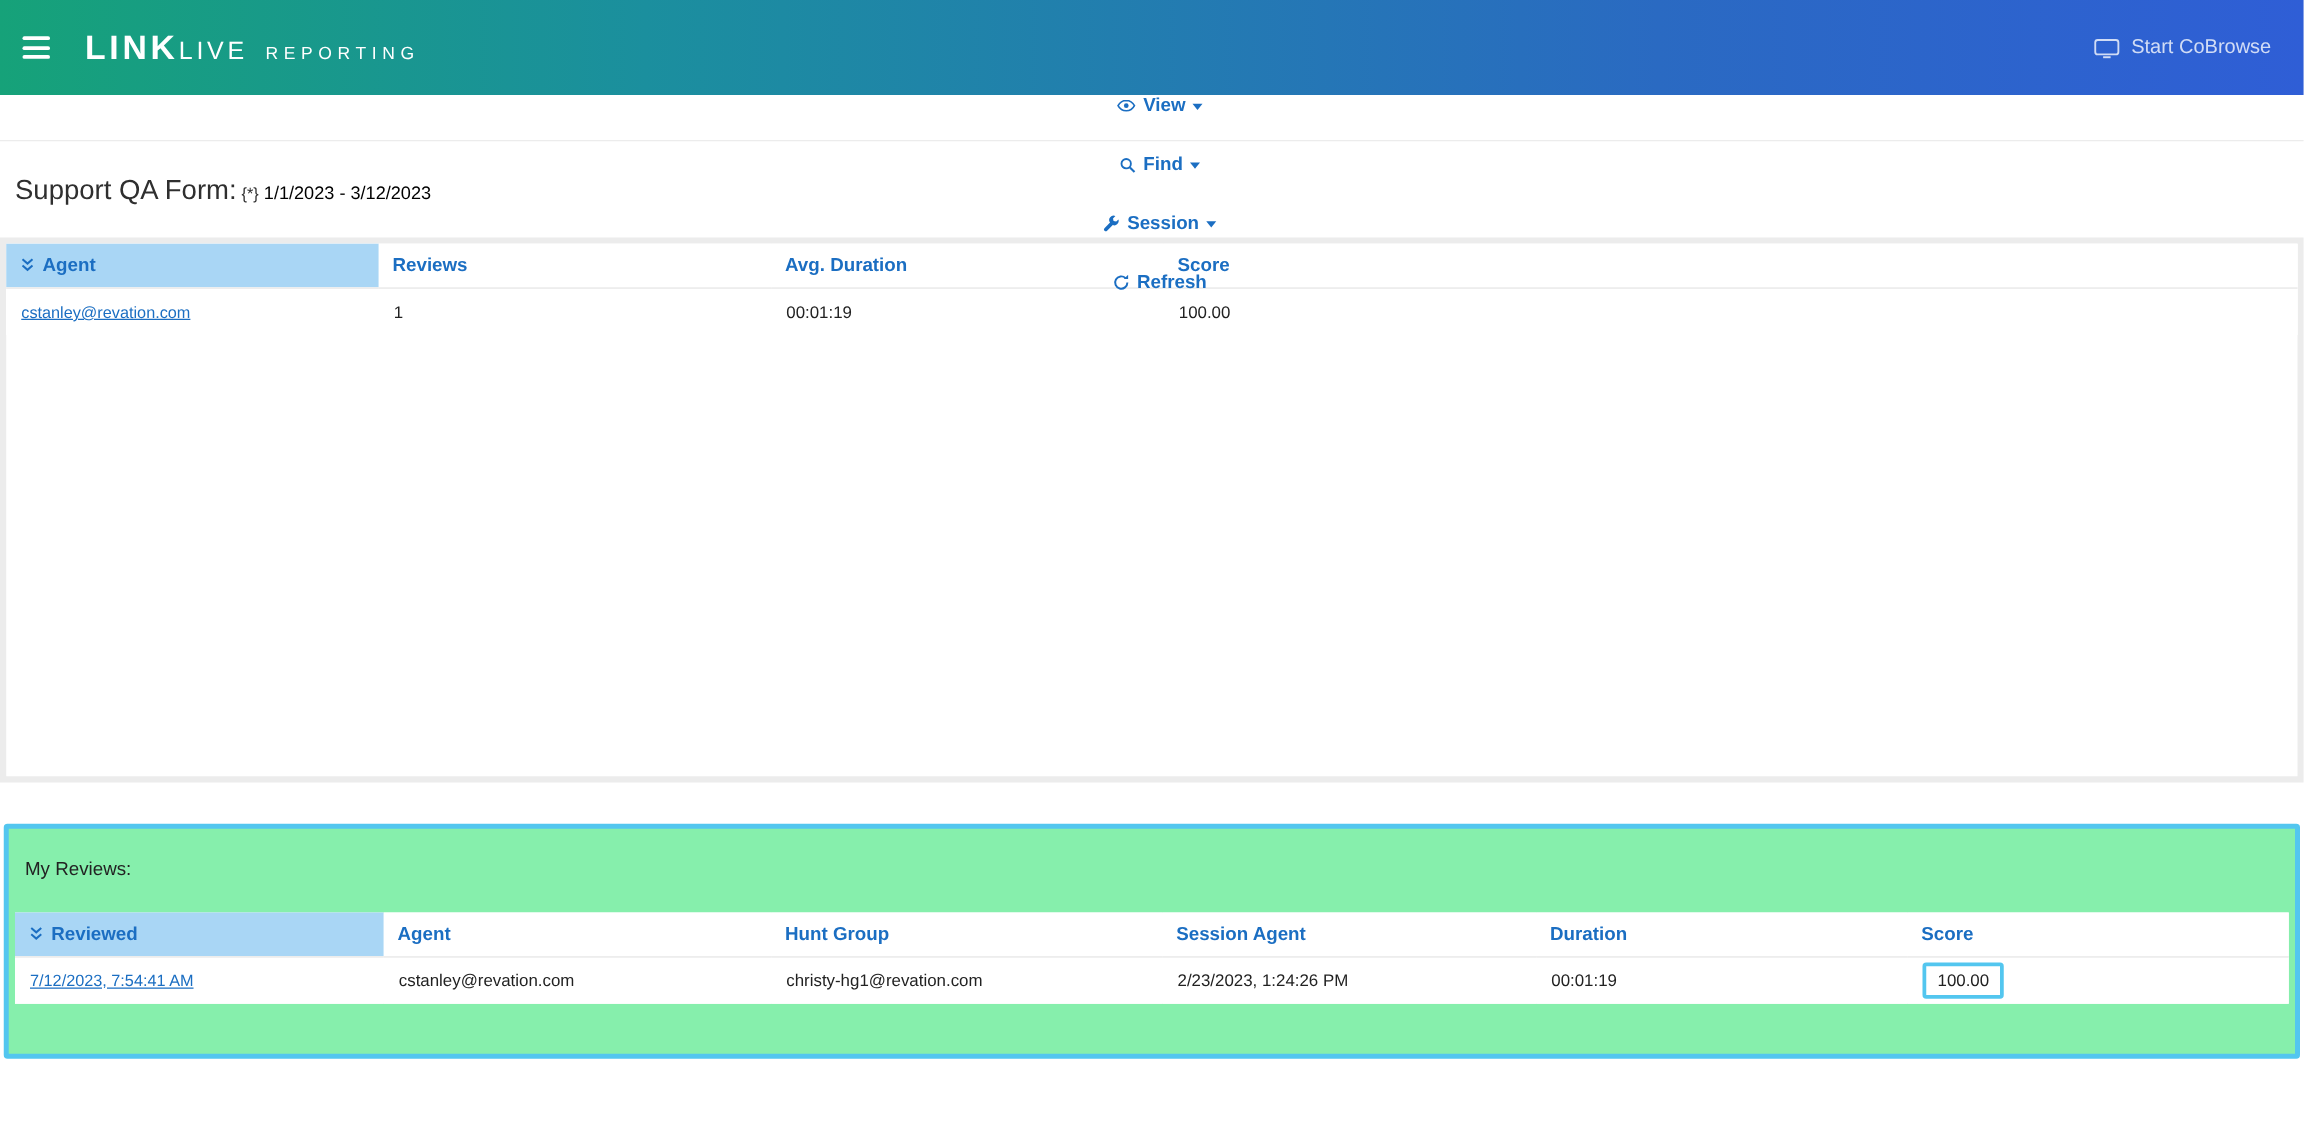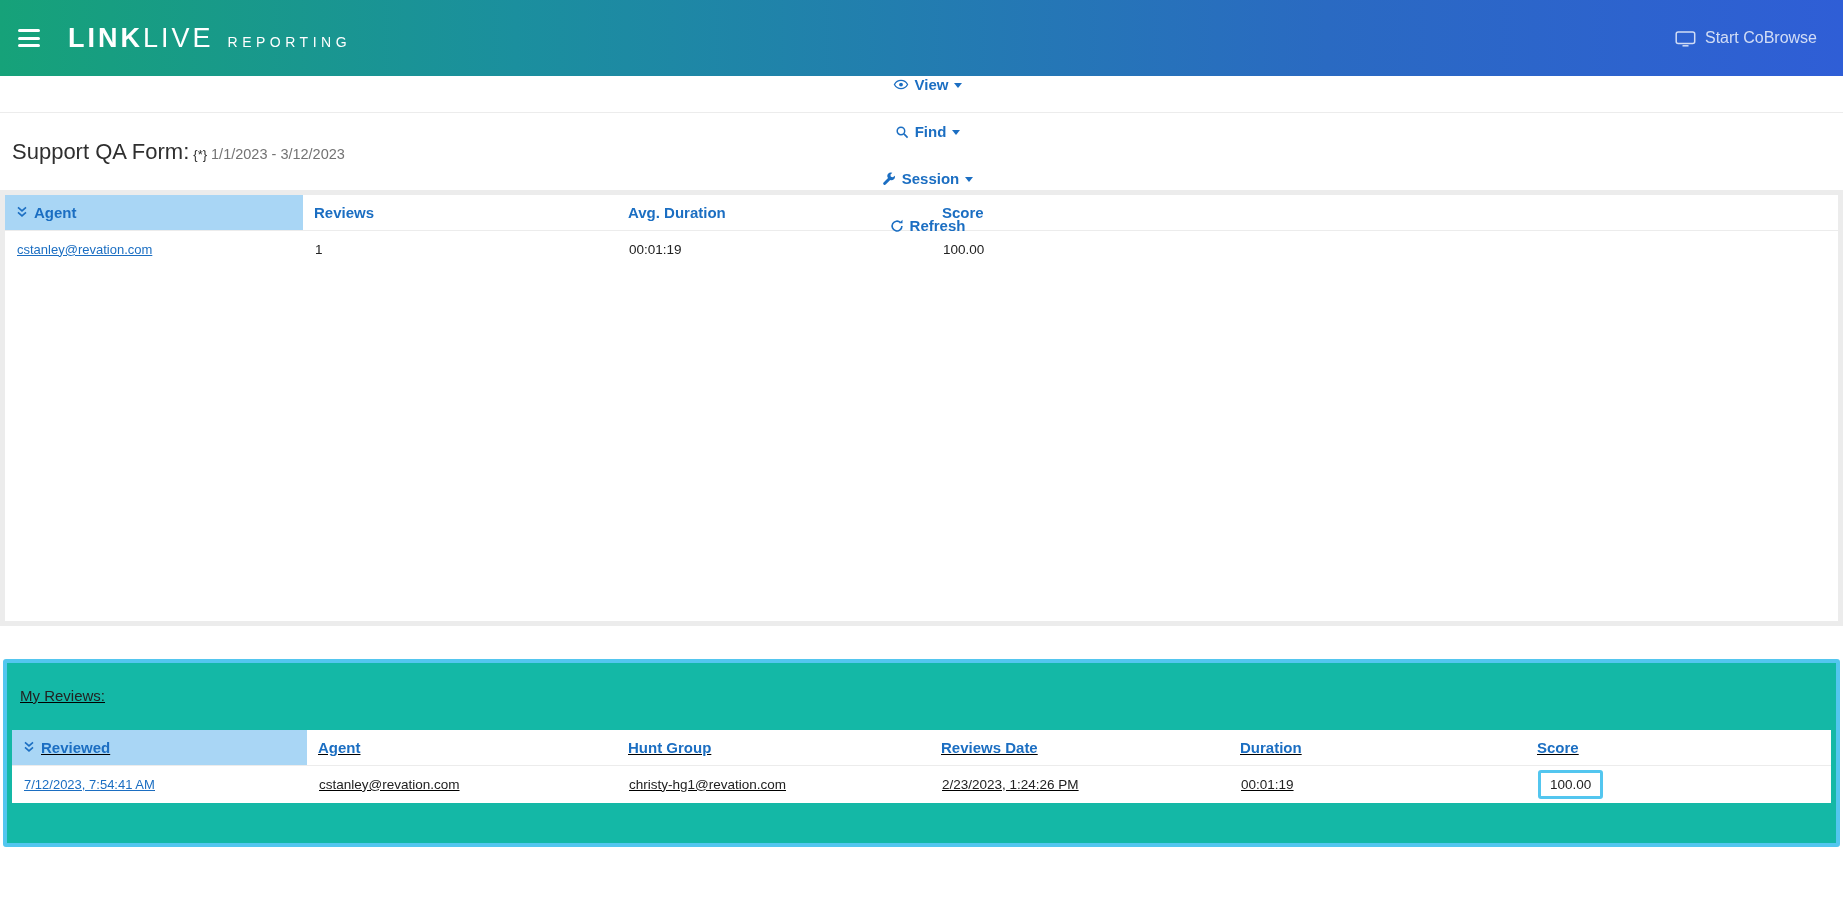--- a/index.html
+++ b/index.html
@@ -11,59 +11,59 @@
     height: 76px; display: flex; justify-content: space-between;
     background: linear-gradient(90deg, #16a279 0%, #1b8f9e 28%, #2a6ac2 72%, #2f5ed6 100%);
     padding: 0 26px 0 18px; color: #fff;
   }
   .topbar .left { display: flex; align-items: center; gap: 24px; }
   .hamburger { background: transparent; border: none; cursor: pointer; width: 26px; height: 22px;
     display: flex; flex-direction: column; justify-content: space-between; padding: 2px 0; }
   .hamburger .bar { display: block; width: 22px; height: 3px; background: #fff; border-radius: 2px; }
   .brand { display: flex; align-items: baseline; color: #fff; }
   .brand-link { font-size: 27px; font-weight: 700; letter-spacing: 3px; }
-  .brand-live { font-size: 27px; font-weight: 300; letter-spacing: 3px; }
+  .brand-live { font-size: 20px; font-weight: 300; letter-spacing: 3px; }
   .brand-sub  { font-size: 14px; font-weight: 300; letter-spacing: 4.5px; margin-left: 14px; }
   .cobrowse { background: transparent; border: none; color: rgba(255,255,255,0.78);
     font-size: 16px; display: flex; align-items: center; gap: 9px; cursor: pointer;
     font-family: "Liberation Sans", sans-serif; }
 
   
   .toolbar { height: 37px; background: #fff; border-bottom: 1px solid #ececec;
     display: flex; align-items: center; padding-left: 12px; gap: 30px; flex-direction: column; }
   .tool-btn { background: transparent; border: none; cursor: pointer; color: #1b6ec2;
     font-size: 15px; font-weight: 700; display: flex; align-items: center; gap: 6px;
     font-family: "Liberation Sans", sans-serif; }
   .caret { width: 0; height: 0; border-left: 4.5px solid transparent;
     border-right: 4.5px solid transparent; border-top: 5px solid #1b6ec2; margin-top: 2px; }
 
   
   .title-row { display: flex; align-items: baseline; gap: 4px; padding: 26px 0 0 12px; }
   .page-title { font-size: 22px; color: #2f2f2f; }
   .title-badge { font-size: 13px; color: #2f2f2f; }
-  .date-range { font-size: 14.5px; color: #737373; }
+  .date-range { font-size: 14.5px; color: #000000; }
 
   
   table.grid { border-collapse: collapse; width: 100%; table-layout: fixed; background: #fff; }
   table.grid th { text-align: left; font-size: 15px; font-weight: 700; color: #1b6ec2;
     height: 35px; padding: 0 0 0 11px; background: #fff; border-bottom: 1px solid #ececec;
     cursor: pointer; }
   table.grid th.sorted { background: #a9d6f5; }
   table.grid th .th-inner { display: flex; align-items: center; gap: 6px; }
   table.grid td { font-size: 13.5px; color: #222; height: 38px; padding: 0 0 0 12px;
     vertical-align: middle; background: #fff; }
   table.grid a { color: #1b6ec2; text-decoration: underline; font-size: 13px; }
 
   
   .panel { margin-top: 25px; background: #ececec; padding: 5px; height: 436px; }
   .table-surface { background: #fff; height: 100%; }
 
   
   .reviews-box { margin: 33px 3px 0 3px; height: 188px; border: 4px solid #53c6ef;
-    border-radius: 3px; background: #14b8a6; padding: 0 5px; text-decoration: underline; }
+    border-radius: 3px; background: #86efac; padding: 0 5px; }
   .reviews-label { font-size: 15px; color: #222; margin: 24px 0 26px 8px; }
   .score-box { display: inline-block; border: 3px solid #53c6ef; border-radius: 3px;
     padding: 4px 9px; font-size: 13.5px; background: #fff; }
 
   .sort-icon { display: inline-flex; }
   .icon { display: inline-flex; align-items: center; }
 </style>
 </head>
 <body>
 
@@ -222,21 +222,21 @@
                 <span>Agent</span>
               </span>
           </th>
           <th>
             <span class="th-inner">
                 <span>Hunt Group</span>
               </span>
           </th>
           <th>
             <span class="th-inner">
-                <span>Reviews Date</span>
+                <span>Session Agent</span>
               </span>
           </th>
           <th>
             <span class="th-inner">
                 <span>Duration</span>
               </span>
           </th>
           <th>
             <span class="th-inner">
                 <span>Score</span>

